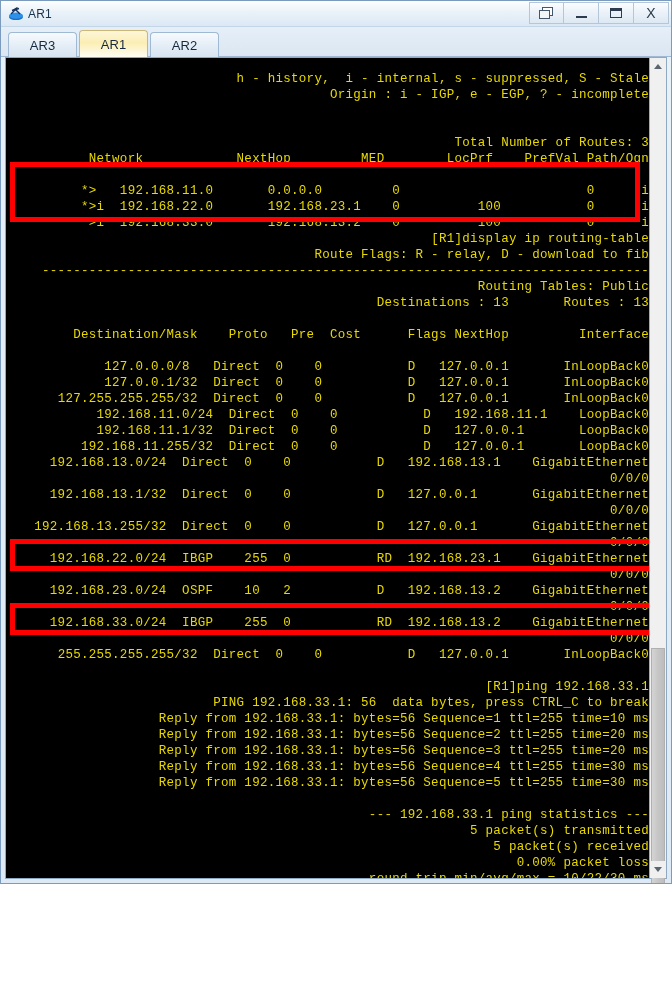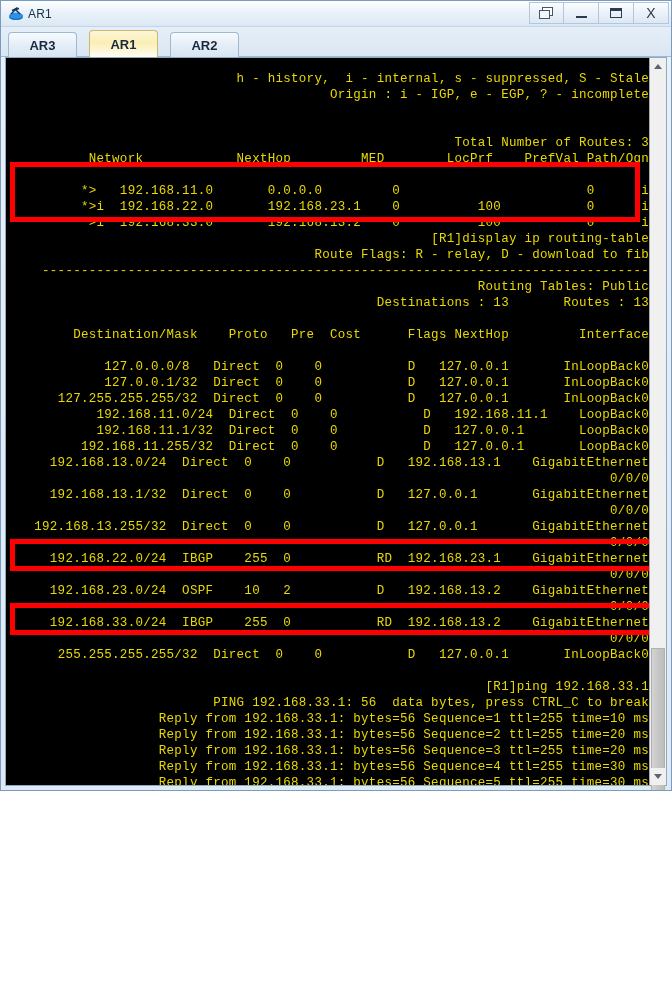--- a/index.html
+++ b/index.html
@@ -9,21 +9,21 @@
   }
   body {
     width: 672px;
     height: 991px;
     overflow: hidden;
     font-family: "Liberation Sans", sans-serif;
   }
 
   .window {
     width: 672px;
-    height: 791px;
+    height: 884px;
     position: relative;
     background: linear-gradient(180deg, #e9f1f8 0%, #dde9f4 100%);
     box-sizing: border-box;
     border: 1px solid #7a9bbd;
     overflow: hidden;
   }
 
   
   .titlebar {
     height: 25px;
@@ -98,34 +98,33 @@
   .tabbar:after {
     content: "";
     position: absolute;
     left: 0; right: 0; bottom: 0;
     height: 1px;
     background: #9fb9d2;
   }
   .tab {
     height: 25px;
     min-width: 69px;
-    margin-right: 12px;
+    margin-right: 2px;
     display: flex;
     align-items: center;
     justify-content: center;
     font-size: 13px;
     color: #17293d;
     border: 1px solid #9fb9d2;
     border-bottom: none;
     border-radius: 4px 4px 0 0;
     background: linear-gradient(180deg, #f6fafd 0%, #e2ecf6 60%, #d7e4f0 100%);
     box-sizing: border-box;
     position: relative;
     z-index: 1;
-    font-weight: bold;
   }
   .tab.active {
     background: linear-gradient(180deg, #fdf6d8 0%, #fbeeb4 45%, #fffdf3 100%);
     border-color: #cbb878;
     height: 27px;
     z-index: 3;
   }
 
   
   .term-wrap {

